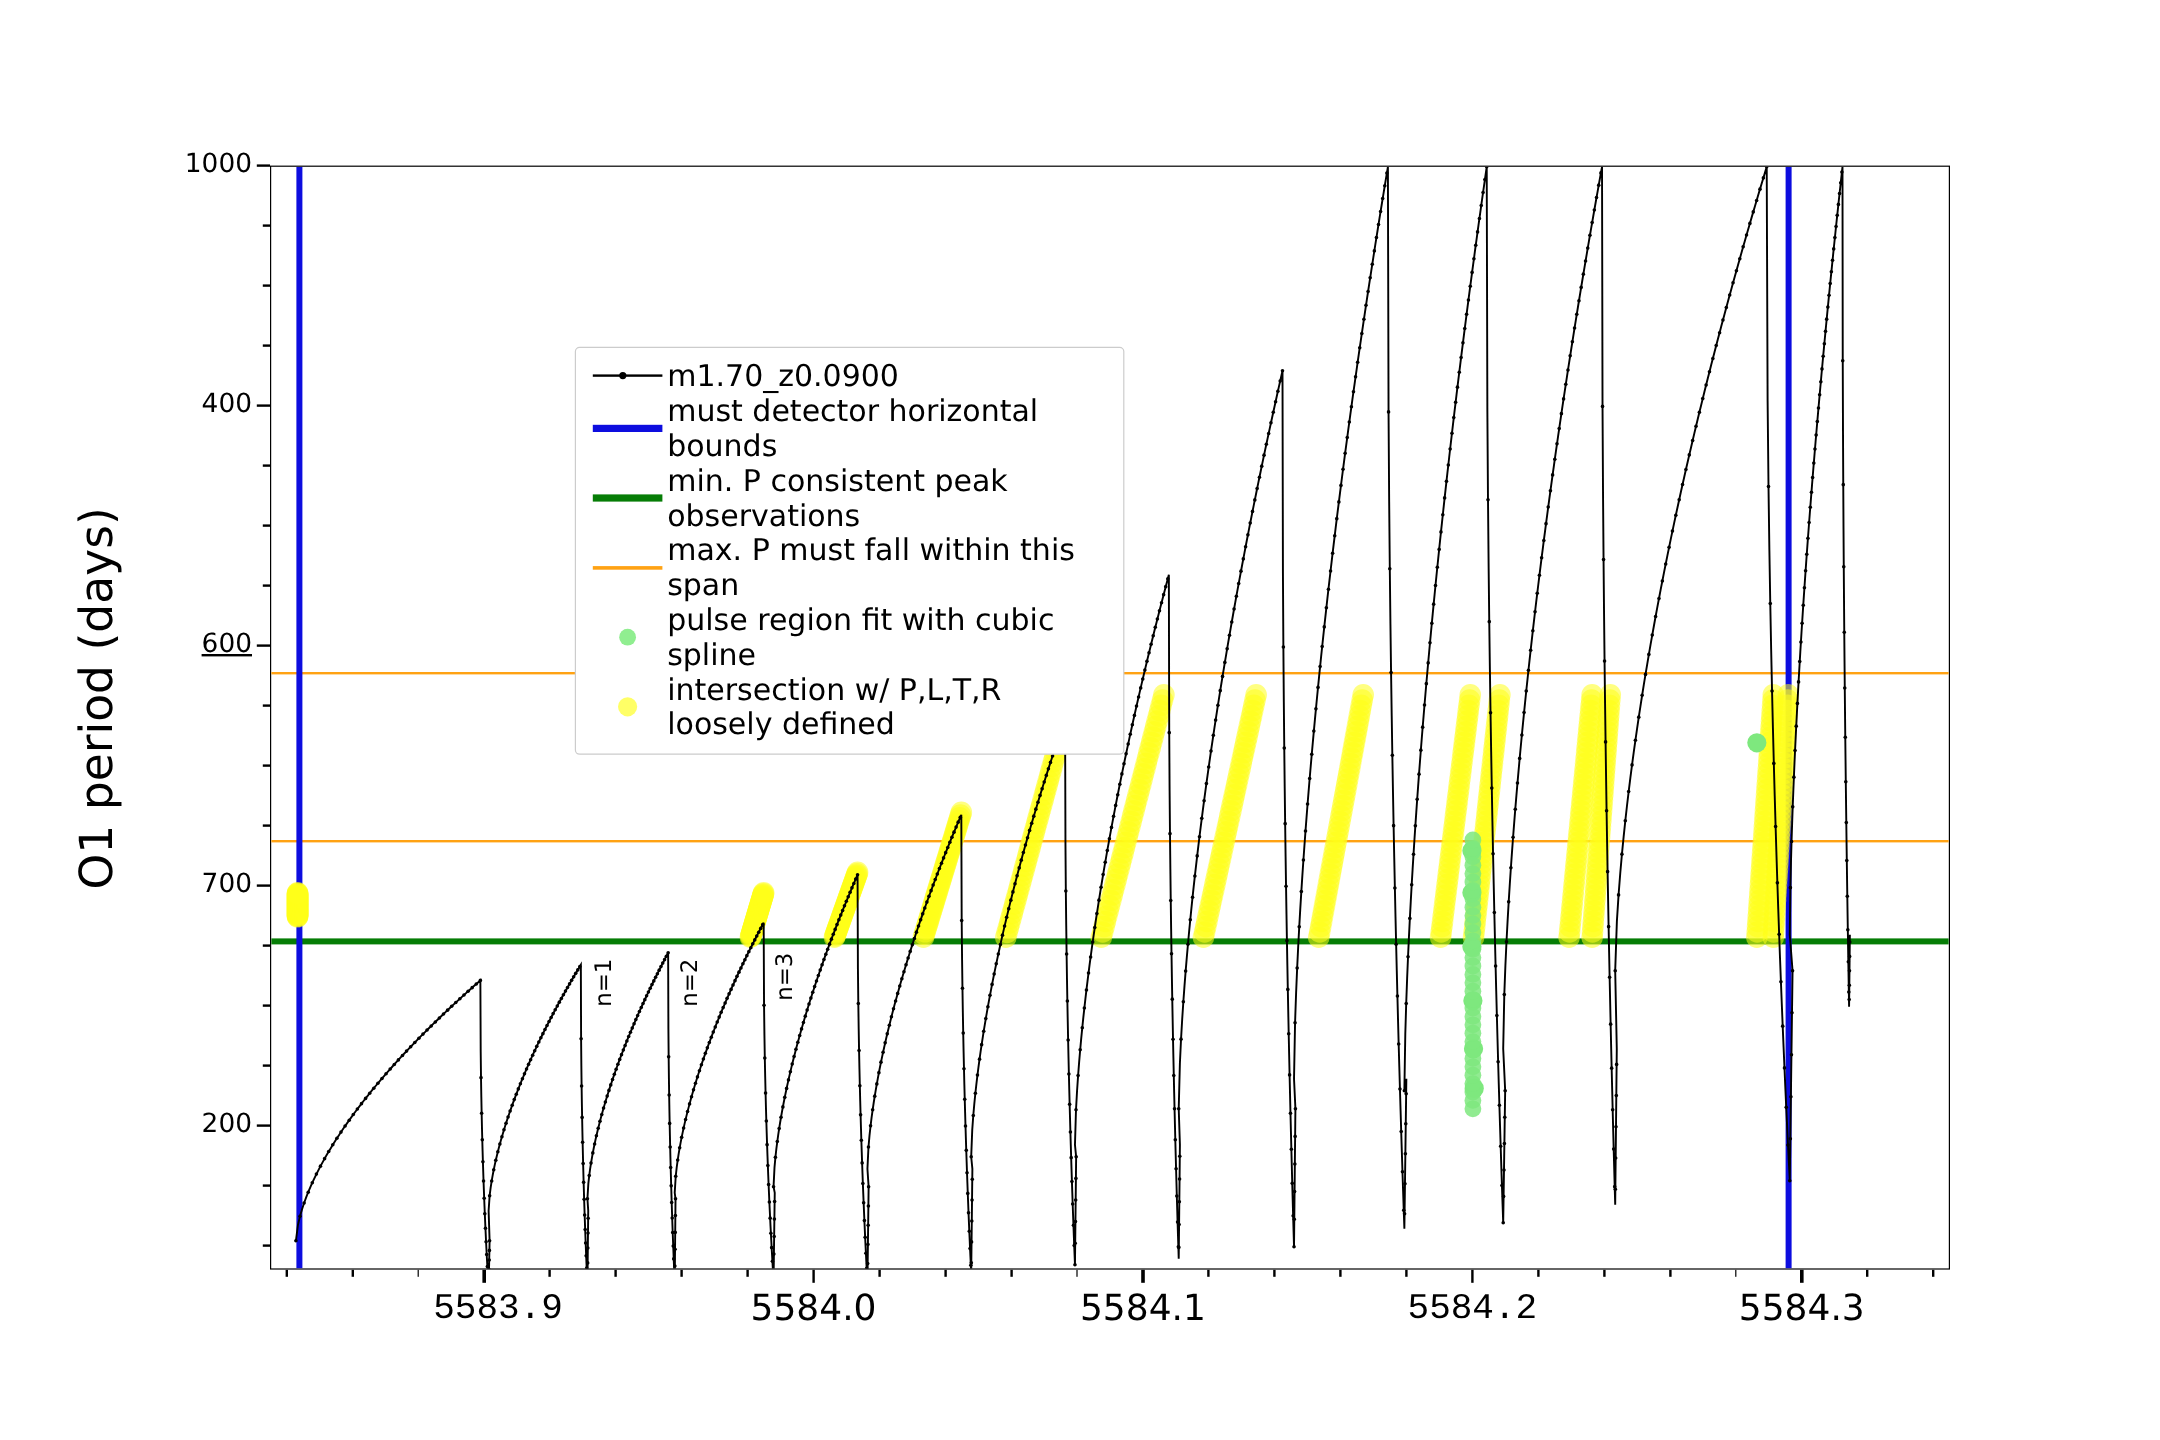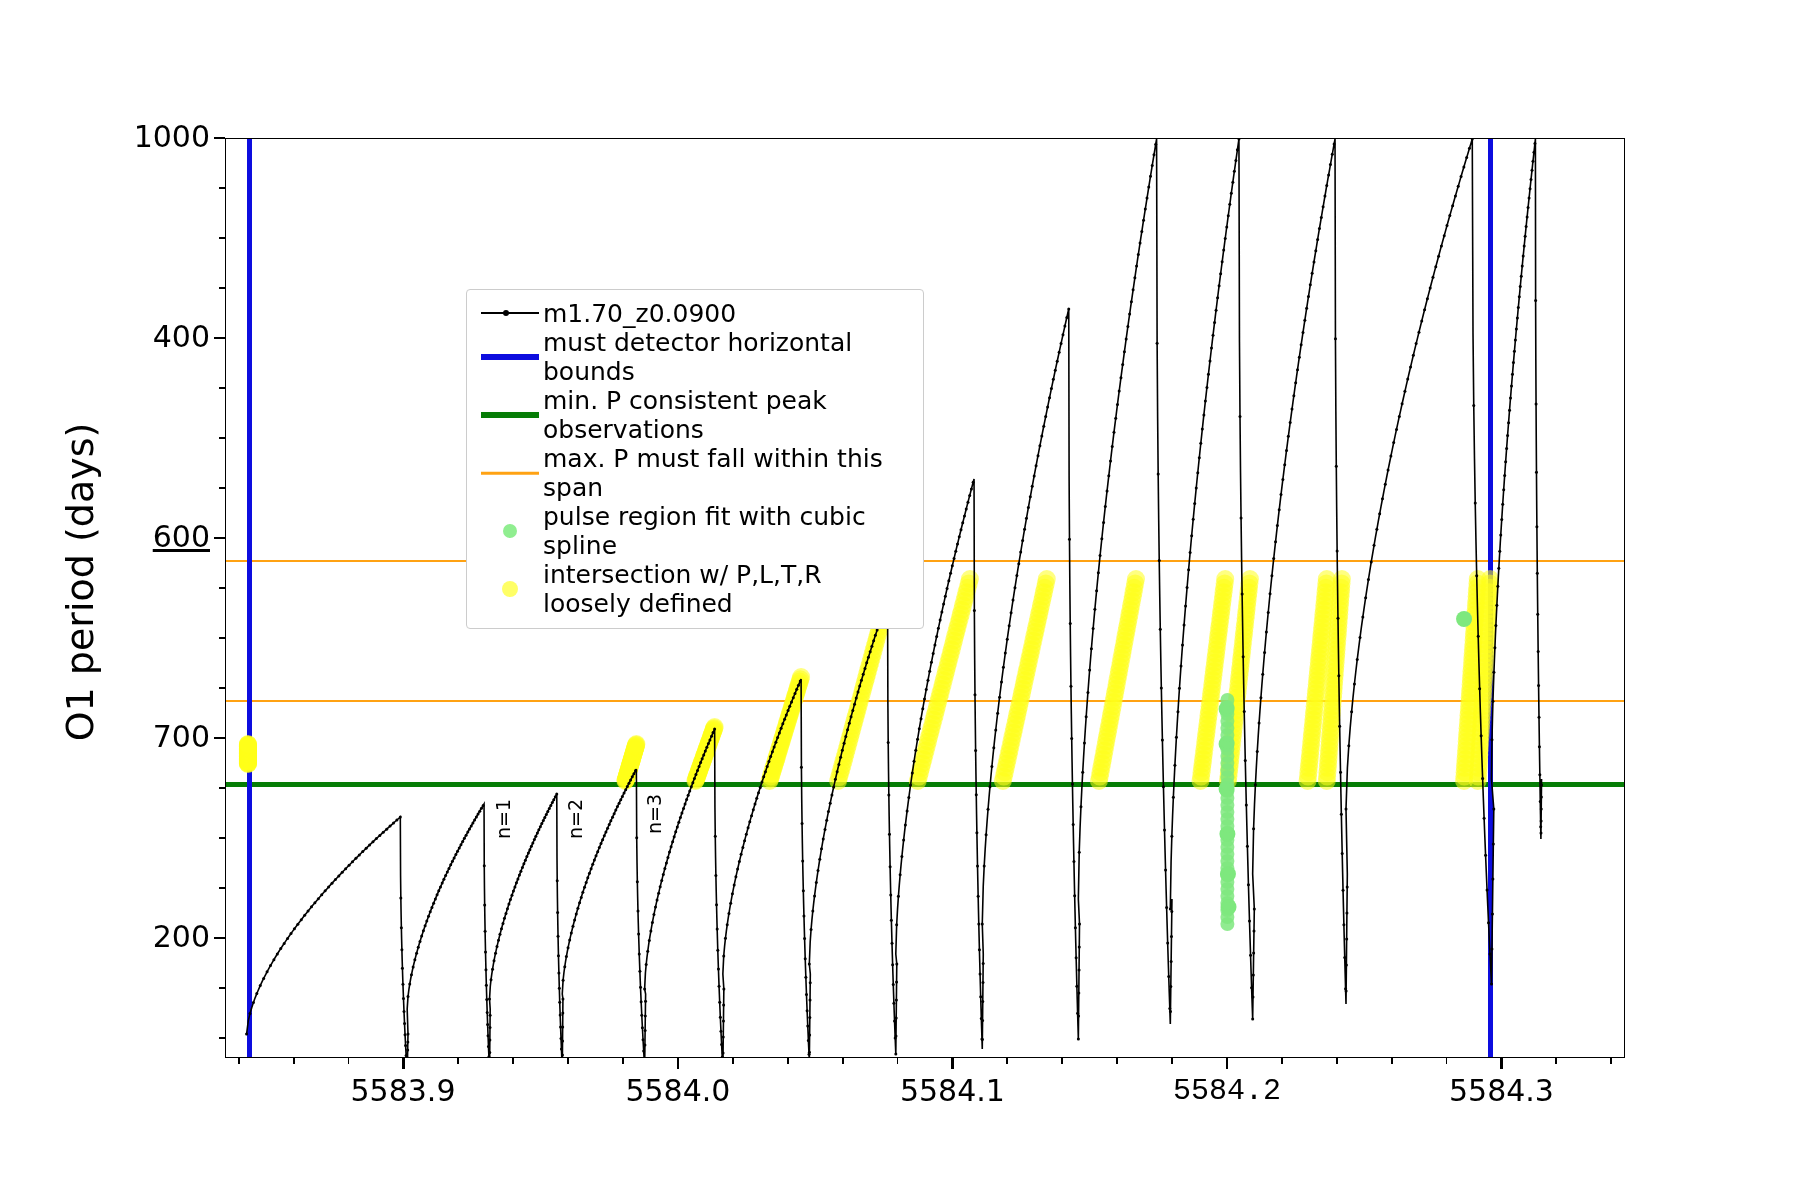--- a/index.html
+++ b/index.html
@@ -16,21 +16,21 @@
   .tick-major{position:absolute;background:#000;}
   .tick-minor{position:absolute;background:#000;}
   .xtick-major{width:2.2px;height:11px;top:1058px;}
   .xtick-minor{width:1.8px;height:6px;top:1058px;}
   .ytick-major{height:2.2px;width:11px;left:214px;}
   .ytick-minor{height:1.8px;width:6px;left:219px;}
 
   
   .xticklabel{position:absolute;top:1074px;font-size:30px;line-height:34px;
               text-align:center;width:190px;color:#000;}
-  .yticklabel{position:absolute;right:1590px;font-size:30px;line-height:32px;
+  .yticklabel{position:absolute;right:1590px;font-size:22px;line-height:32px;
               text-align:right;width:190px;color:#000;}
 
   
   #xlabel{position:absolute;left:225px;top:1120px;width:1400px;text-align:center;
           font-size:38px;color:#000;}
   #ylabel{position:absolute;left:-380px;top:560px;width:920px;text-align:center;
           font-size:38px;color:#000;transform:rotate(-90deg);transform-origin:50% 50%;}
 
   
   .hline{position:absolute;left:0;width:100%;}
@@ -39,21 +39,21 @@
   .hline.green{height:4.5px;background:#067d06;}
   .vline.blue{width:5px;background:#0d0ddf;}
 
   svg.layer{position:absolute;left:0;top:0;width:1400px;height:920px;}
 
   
   .nlabel{position:absolute;font-size:19px;color:#000;white-space:nowrap;
           transform:rotate(-90deg);transform-origin:0 0;}
 
   
-  #legend{position:absolute;left:240px;top:150px;width:458px;
+  #legend{position:absolute;left:253px;top:150px;width:458px;
           background:#fff;border:1px solid #cccccc;border-radius:4px;
           padding:8px 10px 10px 10px;box-sizing:border-box;}
   .legend-row{display:flex;align-items:center;min-height:30px;}
   .legend-key{width:66px;min-width:66px;height:30px;position:relative;}
   .legend-text{font-size:25px;line-height:29px;color:#000;white-space:pre-line;}
   .key-line{position:absolute;left:4px;top:50%;transform:translateY(-50%);width:58px;}
   .key-line.black{height:2px;background:#000;}
   .key-line.blue{height:6px;background:#0d0ddf;}
   .key-line.green{height:6px;background:#067d06;}
   .key-line.orange{height:2.5px;background:#ffa213;}
@@ -68,21 +68,21 @@
 </head>
 <body>
 
 <div id="figure">
 
   <div id="ylabel">O1 period (days)</div>
 
 
   <div id="ticks-layer">
       <div class="tick-major xtick-major" style="left: 402.331px;"></div>
-      <div class="xticklabel" style="left: 308px;">5583.9</div>
+      <div class="xticklabel" style="left: 320px; font-family: Liberation Mono, monospace;">5583.9</div>
       <div class="tick-major xtick-major" style="left: 676.841px;"></div>
       <div class="xticklabel" style="left: 582.941px;">5584.0</div>
       <div class="tick-major xtick-major" style="left: 951.351px;"></div>
       <div class="xticklabel" style="left: 857.451px;">5584.1</div>
       <div class="tick-major xtick-major" style="left: 1225.86px;"></div>
       <div class="xticklabel" style="left: 1131.96px; font-family: Liberation Mono, monospace;">5584.2</div>
       <div class="tick-major xtick-major" style="left: 1500.37px;"></div>
       <div class="xticklabel" style="left: 1406.47px;">5584.3</div>
       <div class="tick-minor xtick-minor" style="left: 237.825px;"></div>
       <div class="tick-minor xtick-minor" style="left: 292.727px;"></div>

